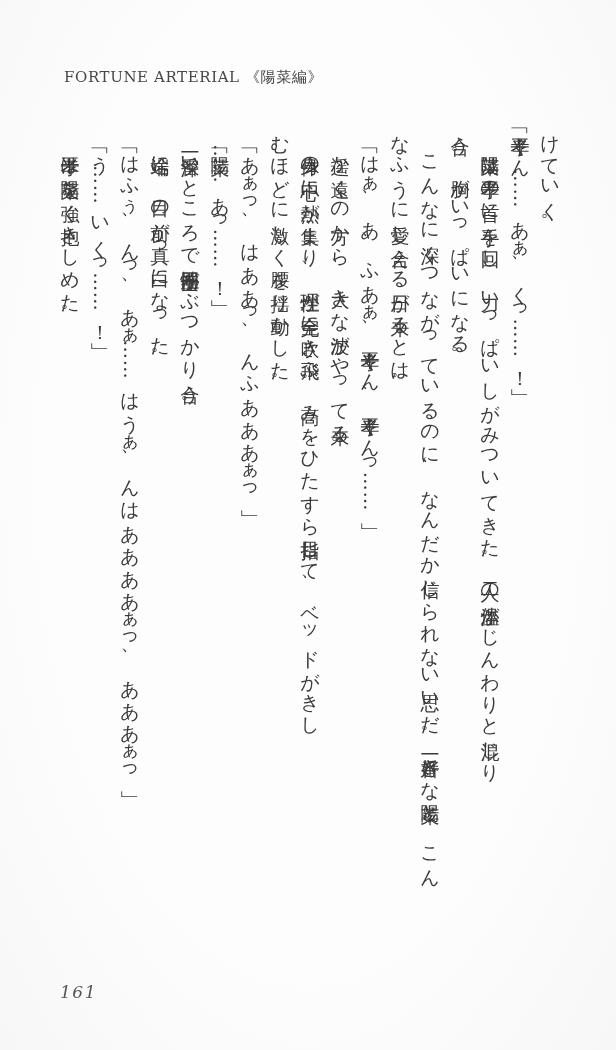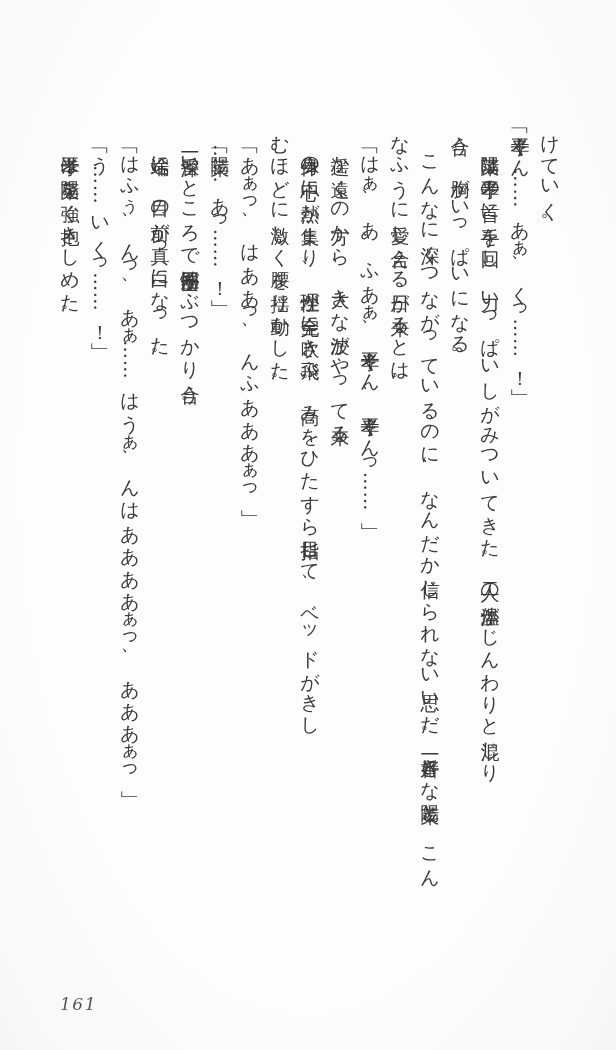--- a/index.html
+++ b/index.html
@@ -50,28 +50,28 @@
     text-indent: 19.7px;
   }
   .page-number {
     position: absolute;
     left: 60px;
     top: 982px;
     font-size: 17px;
     font-style: italic;
     letter-spacing: 1.5px;
     color: #555555;
-    margin-top: 12px;
   }
 </style>
 </head>
 <body>
 
 <div class="page">
 
+  <div class="running-header">FORTUNE ARTERIAL 《陽菜編》</div>
 
   <div class="body-text">
 
   <p class="text-line">けていく。</p>
       <p class="text-line">「孝平くん……あぁ、くっ……！」</p>
       <p class="text-line indent">陽菜は孝平の首に手を回し、力いっぱいしがみついてきた。二人の体温がじんわりと混じり</p>
       <p class="text-line">合う。胸がいっぱいになる。</p>
       <p class="text-line indent">こんなに深くつながっているのに、なんだか信じられない思いだ。一番好きな陽菜と、こん</p>
       <p class="text-line">なふうに愛し合える日が来るとは。</p>
       <p class="text-line indent">「はぁ、あ、ふあぁ、孝平くん、孝平くんっ……」</p>

